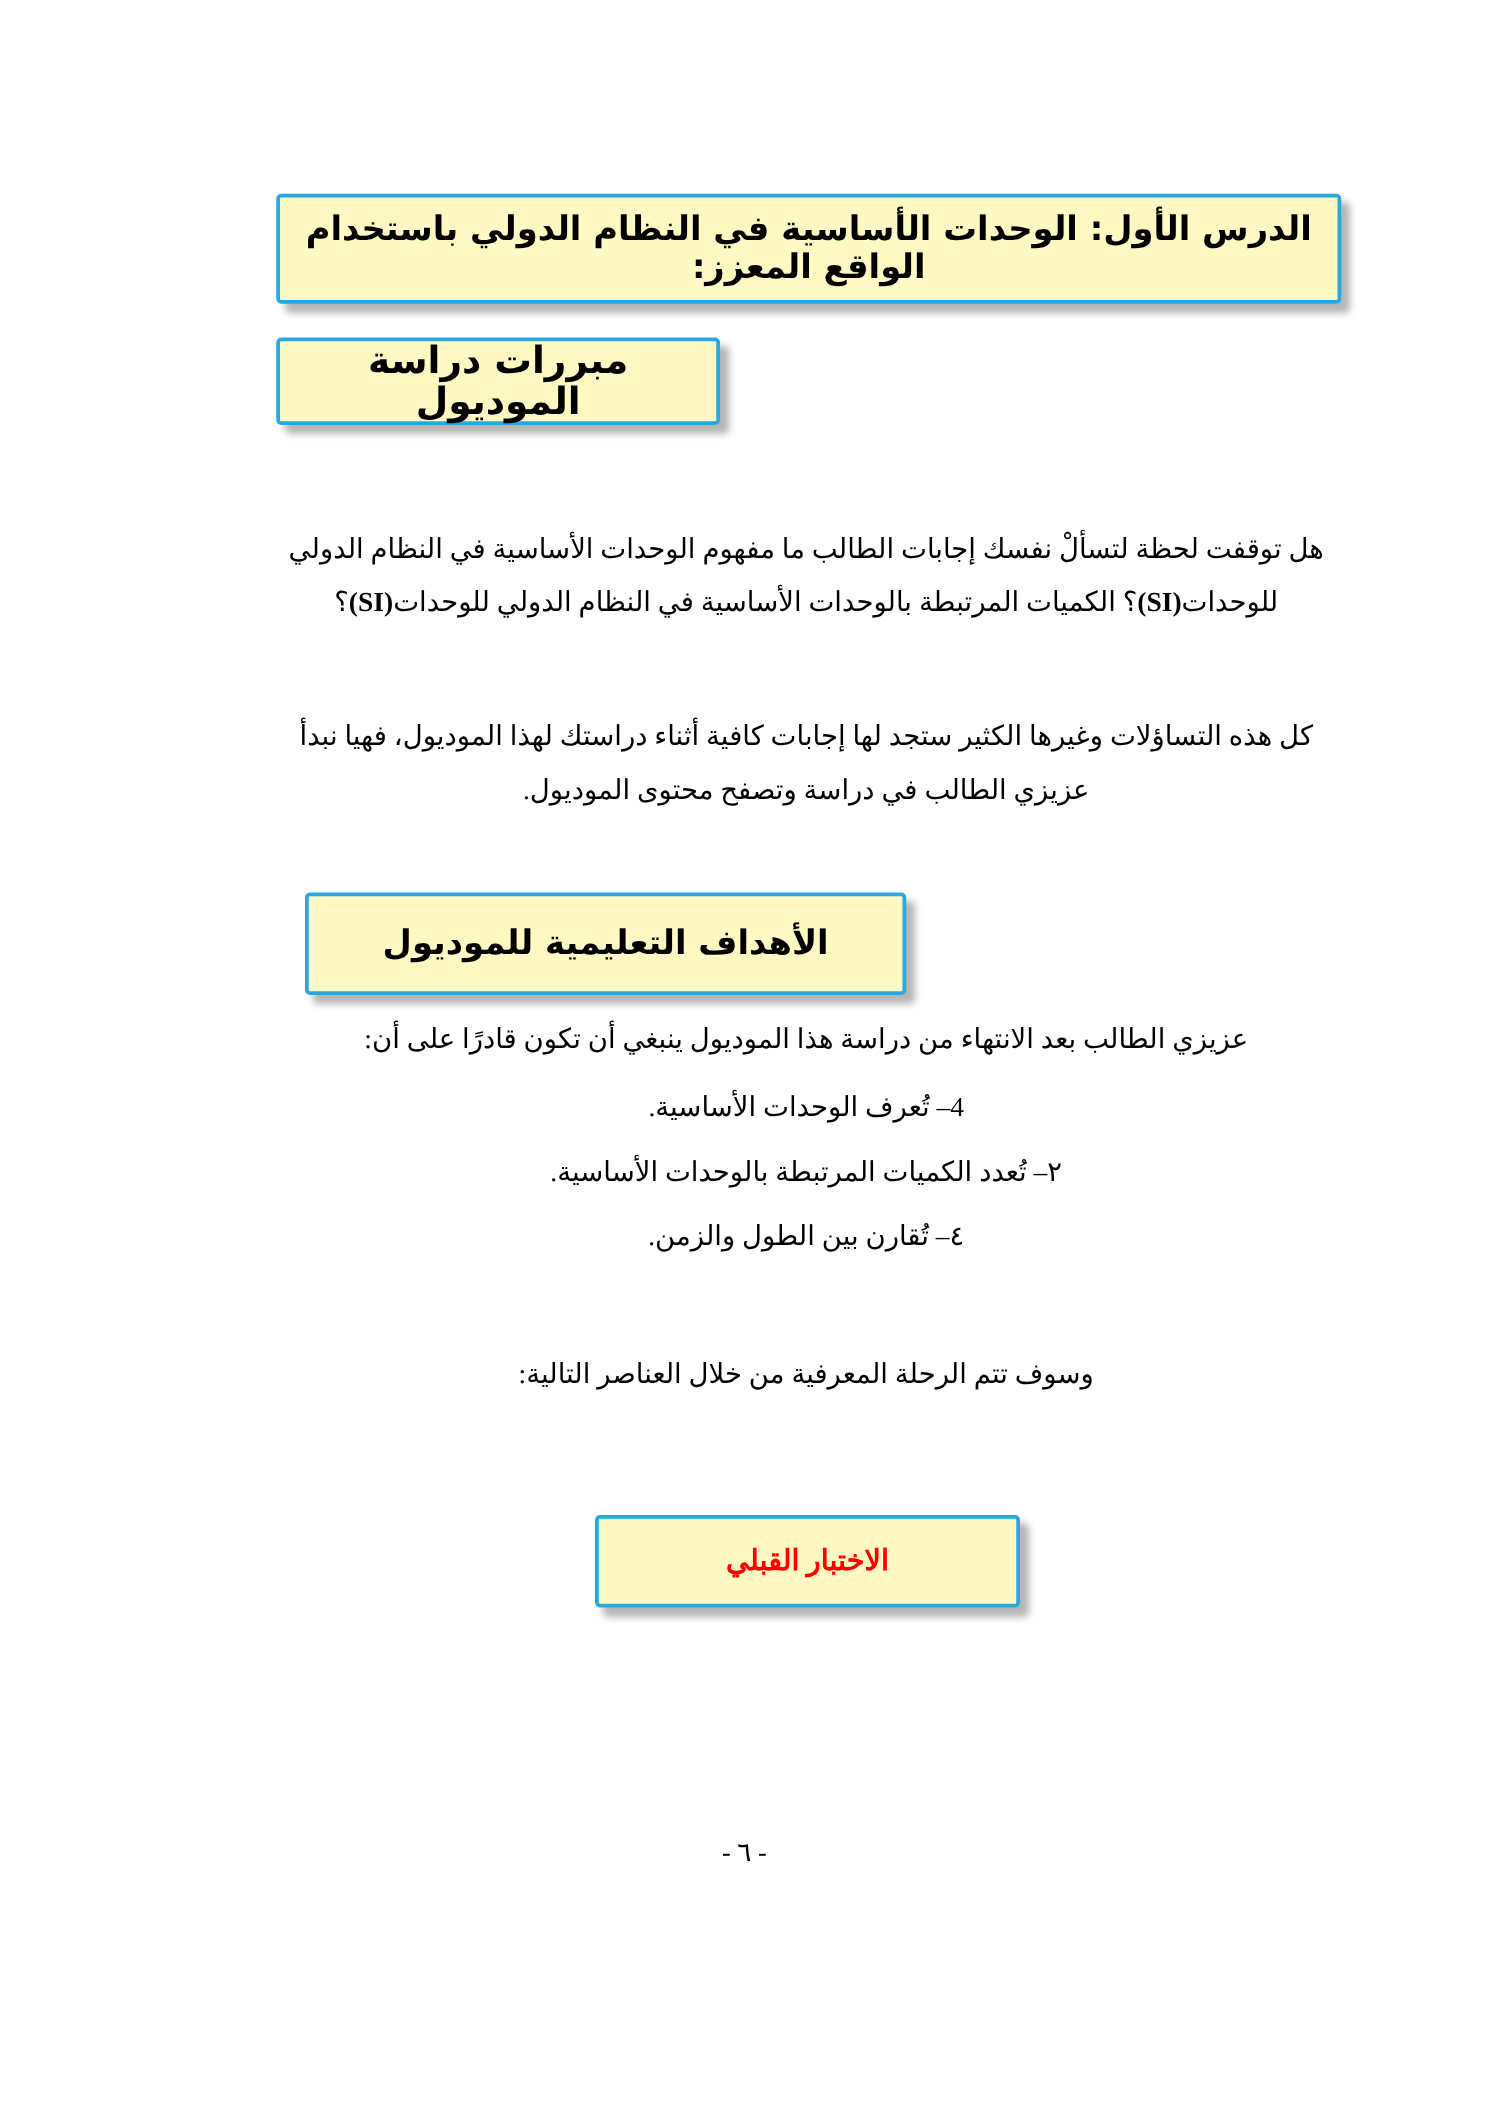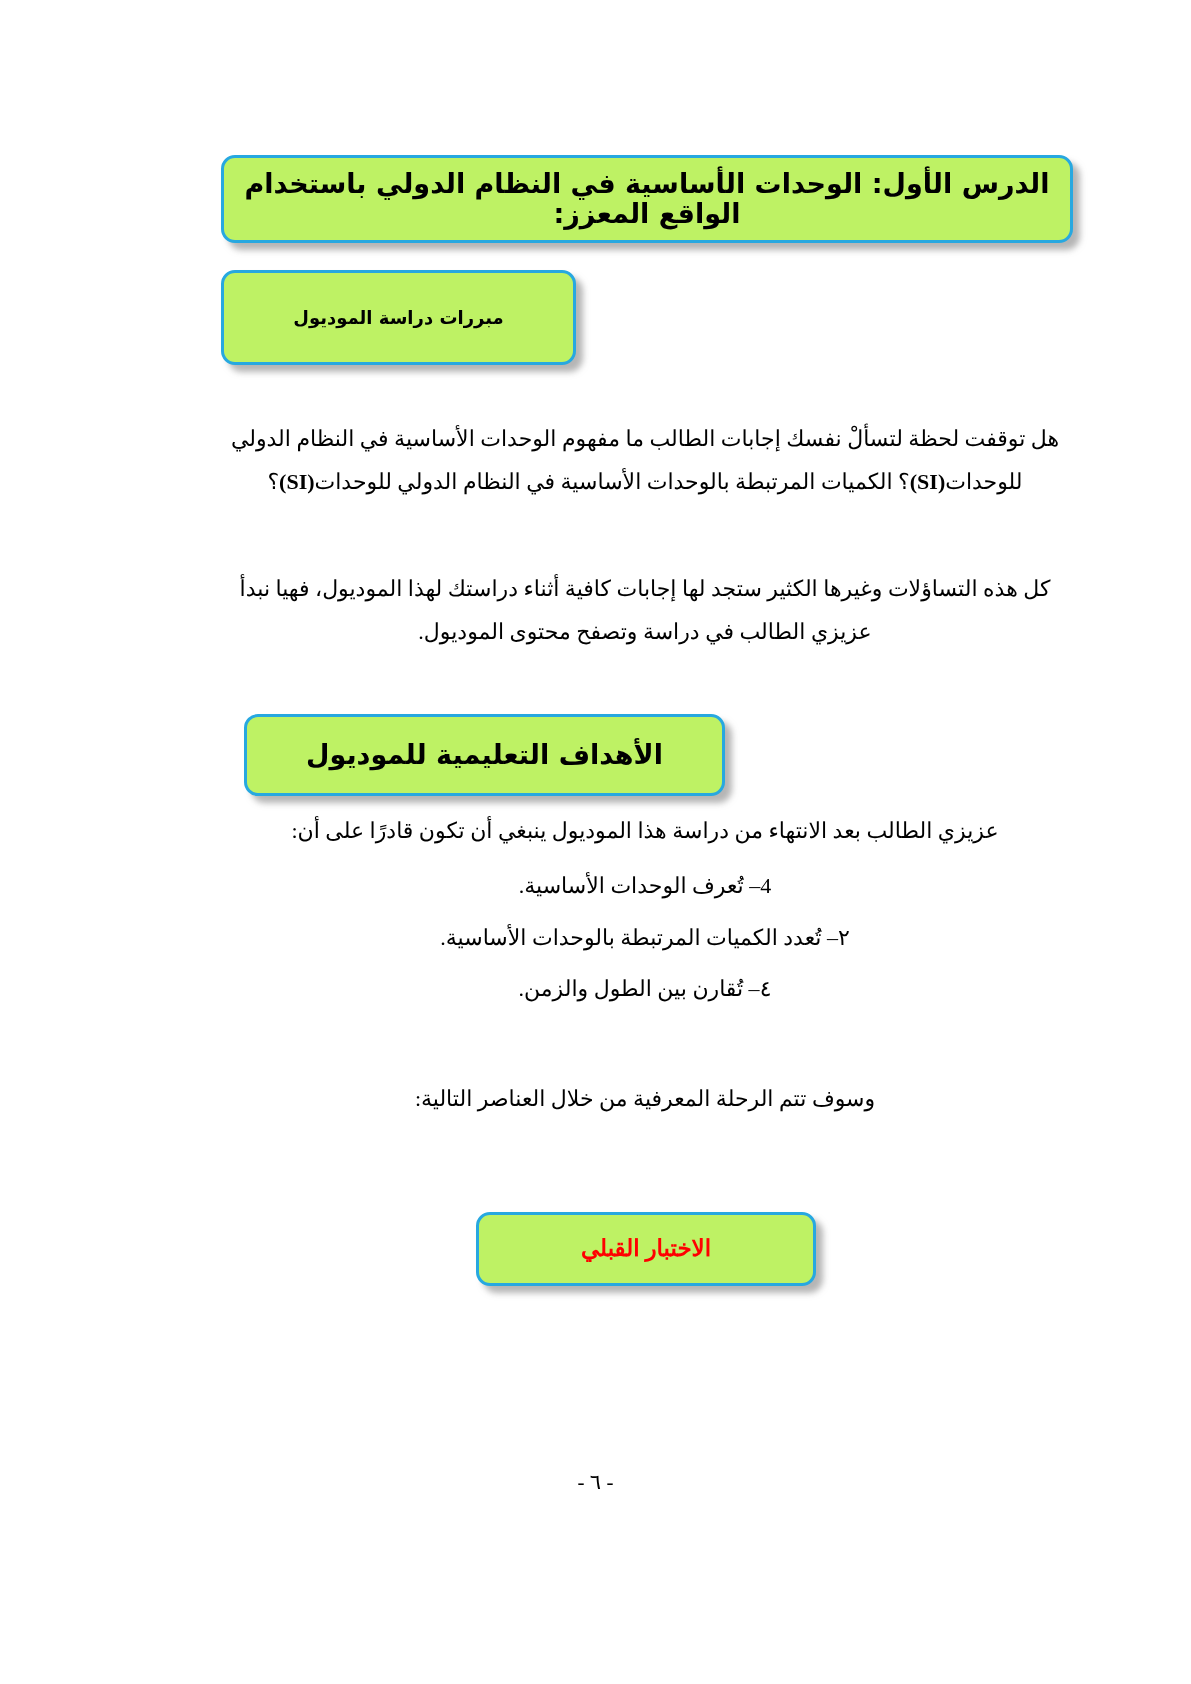--- a/index.html
+++ b/index.html
@@ -20,23 +20,23 @@
     margin: 0 auto;
     background: #ffffff;
     overflow: hidden;
     box-sizing: border-box;
   }
 
   
   .banner {
     position: absolute;
     box-sizing: border-box;
-    background: #bef264;
+    background: #fef9c3;
     border: 3px solid #27a8e0;
-    border-radius: 14px;
+    border-radius: 4px;
     box-shadow: 7px 7px 6px rgba(120,120,120,0.55);
     display: flex;
     align-items: center;
     justify-content: center;
     text-align: center;
     font-family: "DejaVu Sans", "Liberation Sans", sans-serif;
     font-weight: bold;
     color: #000000;
     direction: rtl;
     line-height: 1.1;
@@ -49,22 +49,22 @@
     width: 852px;
     height: 88px;
     font-size: 27px;
     letter-spacing: -0.5px;
   }
 
   .banner-reasons {
     right: 615px;
     top: 270px;
     width: 355px;
-    height: 95px;
-    font-size: 18px;
+    height: 70px;
+    font-size: 30px;
   }
 
   .banner-objectives {
     right: 466px;
     top: 714px;
     width: 481px;
     height: 82px;
     font-size: 27px;
   }
 

